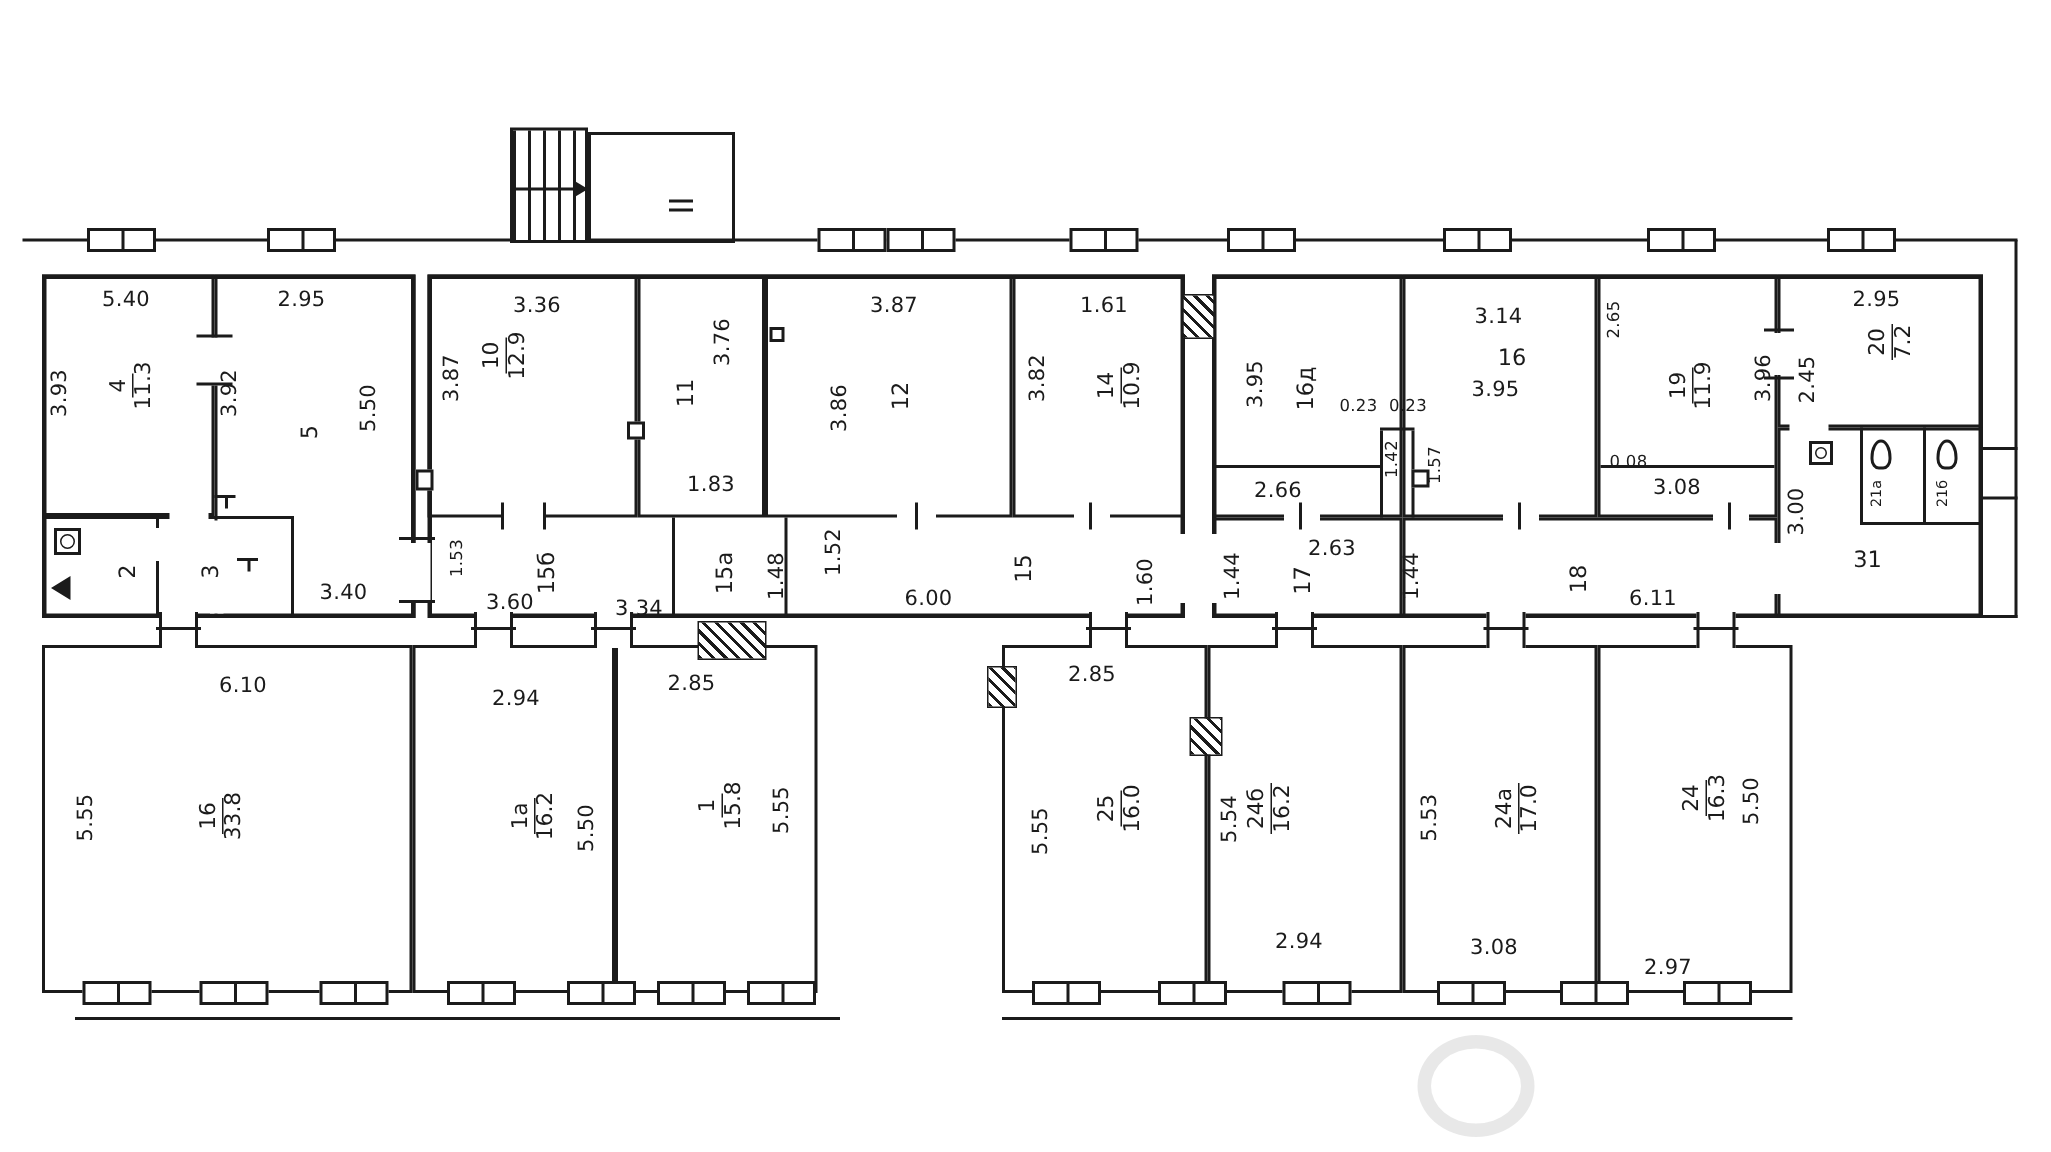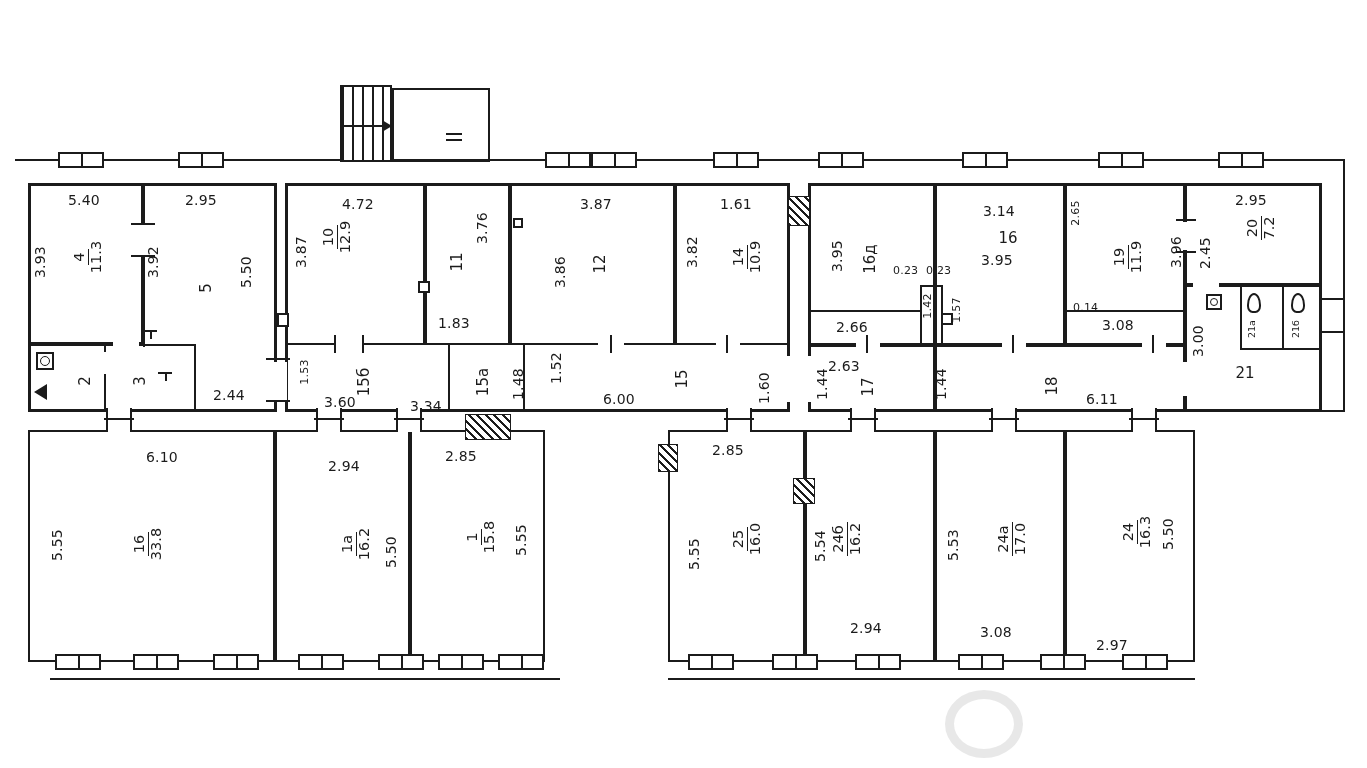--- a/index.html
+++ b/index.html
@@ -185,37 +185,37 @@
   <div class="tmark" style="left:158px;top:372px"></div>
 
   <div class="sink" style="left:36px;top:352px;width:18px;height:18px"></div>
   <div class="tri" style="left:34px;top:384px;border-top:8px solid transparent;border-bottom:8px solid transparent;border-right:13px solid #1b1b1b"></div>
   <div class="sink" style="left:1206px;top:294px;width:16px;height:16px"></div>
   <div class="wc" style="left:1247px;top:293px;width:14px;height:20px"></div>
   <div class="wc" style="left:1291px;top:293px;width:14px;height:20px"></div>
 
   <div class="dim" style="left:68px;top:192px">5.40</div>
   <div class="dim" style="left:185px;top:192px">2.95</div>
-  <div class="dim" style="left:213px;top:387px">2.44</div>
-  <div class="dim" style="left:342px;top:196px">4.72</div>
+  <div class="dim" style="left:213px;top:387px">3.40</div>
+  <div class="dim" style="left:342px;top:196px">3.36</div>
   <div class="dim" style="left:580px;top:196px">3.87</div>
   <div class="dim" style="left:720px;top:196px">1.61</div>
-  <div class="dim" style="left:438px;top:315px">1.83</div>
+  <div class="dim" style="left:458px;top:315px">1.83</div>
   <div class="dim" style="left:324px;top:394px">3.60</div>
   <div class="dim" style="left:410px;top:398px">3.34</div>
   <div class="dim" style="left:603px;top:391px">6.00</div>
   <div class="dim" style="left:836px;top:319px">2.66</div>
   <div class="dim sm" style="left:893px;top:264px">0.23</div>
   <div class="dim sm" style="left:926px;top:264px">0.23</div>
   <div class="dim" style="left:983px;top:203px">3.14</div>
   <div class="dim" style="left:981px;top:252px">3.95</div>
-  <div class="dim sm" style="left:1073px;top:301px">0.14</div>
+  <div class="dim sm" style="left:1073px;top:301px">0.08</div>
   <div class="dim" style="left:1102px;top:317px">3.08</div>
   <div class="dim" style="left:1235px;top:192px">2.95</div>
-  <div class="dim" style="left:828px;top:358px">2.63</div>
+  <div class="dim" style="left:872px;top:358px">2.63</div>
   <div class="dim" style="left:1086px;top:391px">6.11</div>
   <div class="dim" style="left:146px;top:449px">6.10</div>
   <div class="dim" style="left:328px;top:458px">2.94</div>
   <div class="dim" style="left:445px;top:448px">2.85</div>
   <div class="dim" style="left:712px;top:442px">2.85</div>
   <div class="dim" style="left:850px;top:620px">2.94</div>
   <div class="dim" style="left:980px;top:624px">3.08</div>
   <div class="dim" style="left:1096px;top:637px">2.97</div>
 
   <div class="dim v" style="left:12px;top:254px">3.93</div>
@@ -300,18 +300,18 @@
   <div class="rnum v" style="left:117px;top:371px">3</div>
   <div class="rnum v" style="left:434px;top:252px">11</div>
   <div class="rnum v" style="left:577px;top:254px">12</div>
   <div class="rnum v" style="left:341px;top:372px">15б</div>
   <div class="rnum v" style="left:460px;top:372px">15а</div>
   <div class="rnum v" style="left:659px;top:369px">15</div>
   <div class="rnum v" style="left:847px;top:249px">16д</div>
   <div class="rnum v" style="left:845px;top:377px">17</div>
   <div class="rnum v" style="left:1029px;top:376px">18</div>
   <div class="rnum" style="left:985px;top:228px">16</div>
-  <div class="rnum" style="left:1222px;top:363px">21</div>
+  <div class="rnum" style="left:1222px;top:363px">31</div>
   <div class="rnum v sm" style="left:1237px;top:322px">21а</div>
   <div class="rnum v sm" style="left:1281px;top:322px">21б</div>
 
   <div class="watermark"></div>
 </div>
 
 </body></html>

